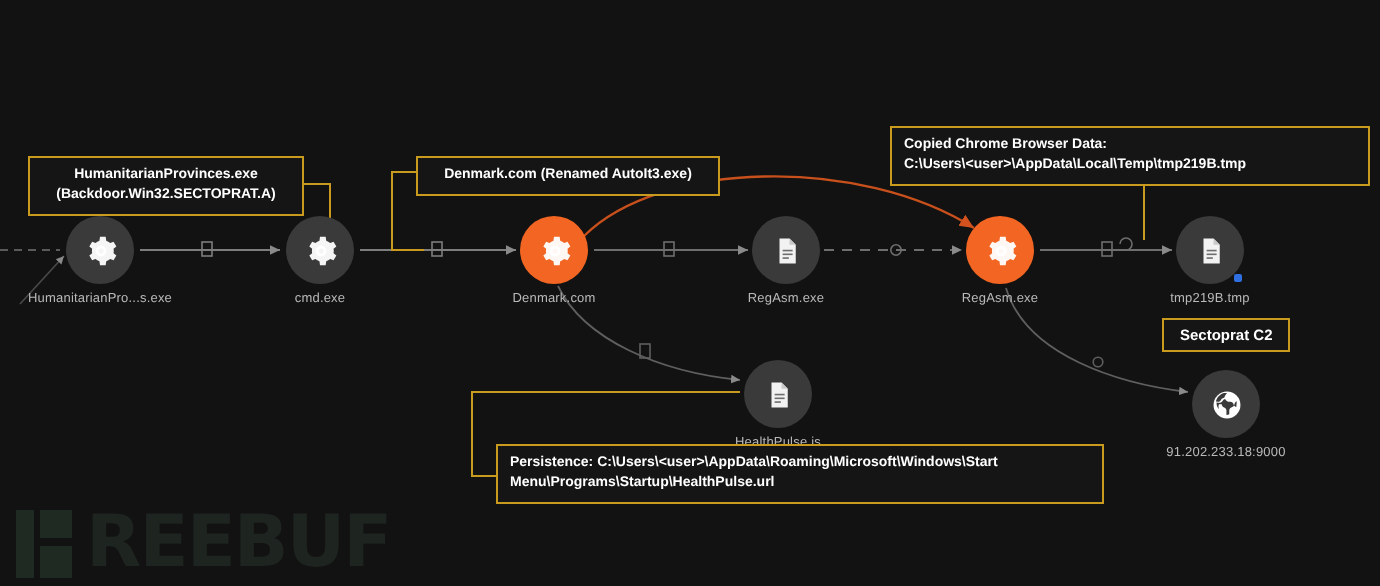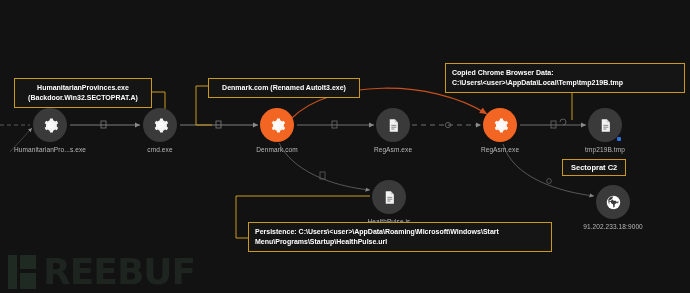--- a/index.html
+++ b/index.html
@@ -267,21 +267,21 @@
   <div class="callout" style="left:445px; top:63px; width:240px;">
     <span class="line">Copied Chrome Browser Data:</span>
     <span class="line">C:\Users\&lt;user&gt;\AppData\Local\Temp\tmp219B.tmp</span>
   </div>
 
   <div class="callout" style="left:248px; top:222px; width:304px;">
     <span class="line">Persistence:  C:\Users\&lt;user&gt;\AppData\Roaming\Microsoft\Windows\Start</span>
     <span class="line">Menu\Programs\Startup\HealthPulse.url</span>
   </div>
 
-  <div class="badge-tag" style="left:562px; top:159px;">Sectoprat C2</div>
+  <div class="badge-tag" style="left:581px; top:159px;">Sectoprat C2</div>
 
   <div id="watermark">
     <span class="wm-bar b1"></span>
     <span class="wm-bars2">
       <span class="wm-bar b2"></span>
       <span class="wm-bar b3"></span>
     </span>
     <span class="wm-text">REEBUF</span>
   </div>
 

